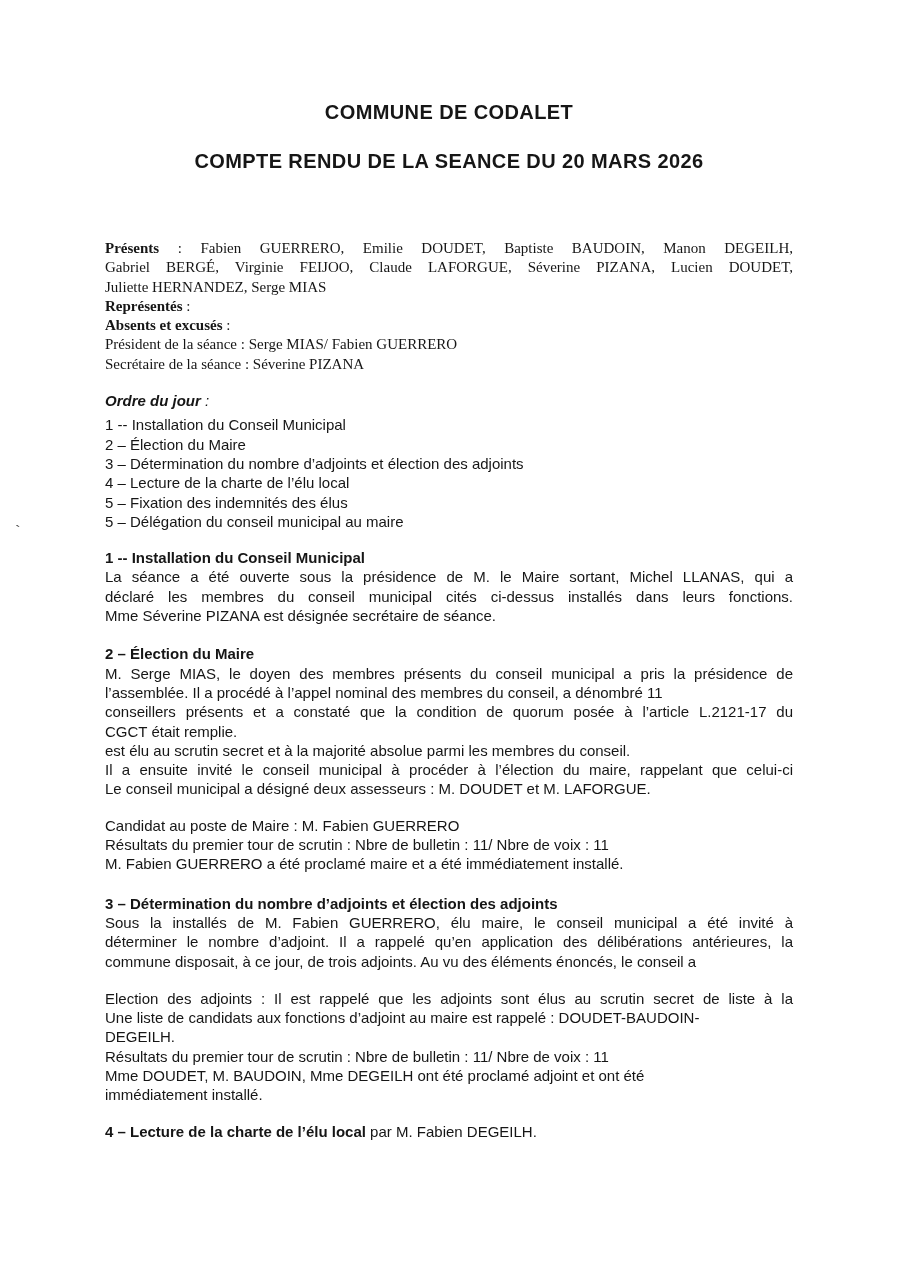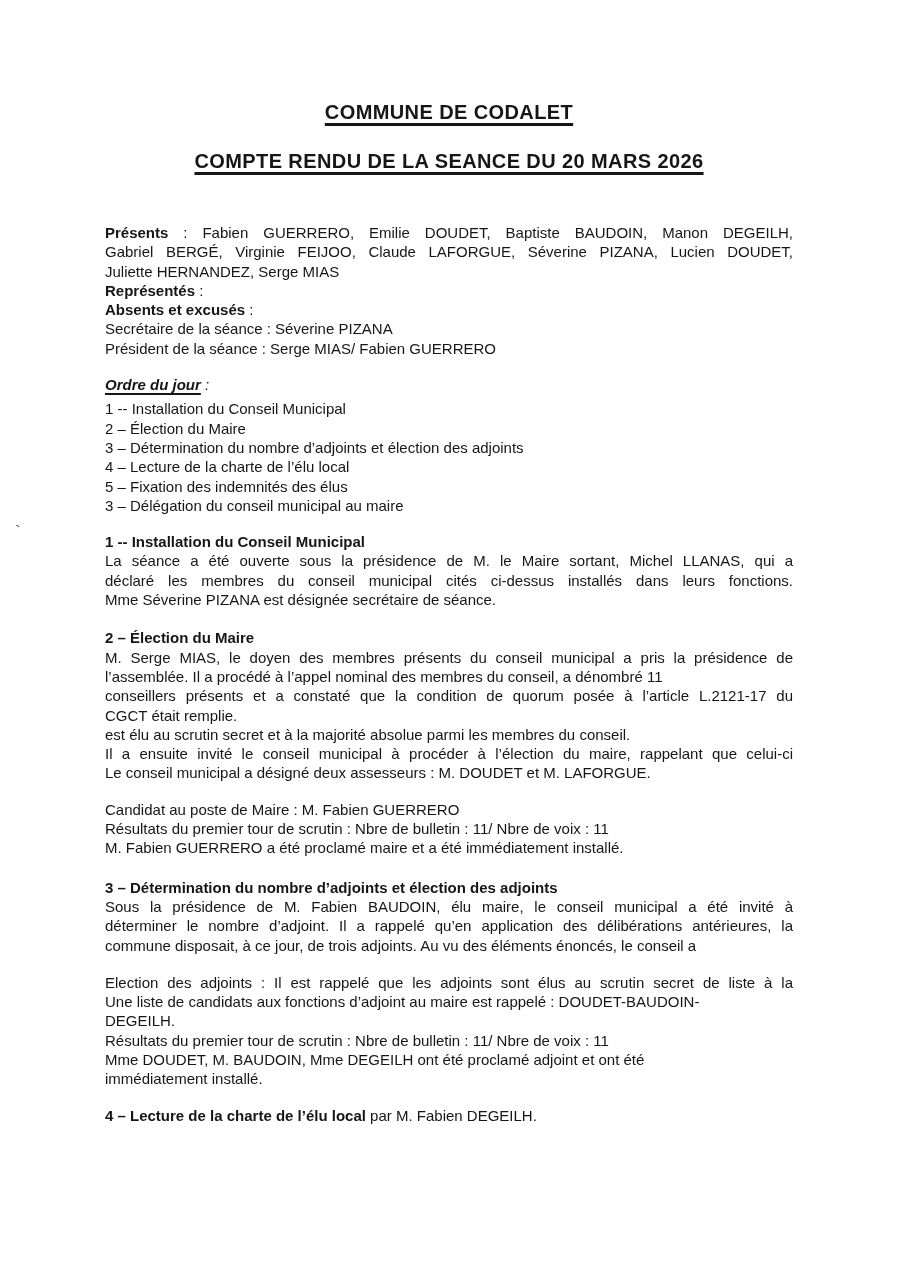--- a/index.html
+++ b/index.html
@@ -18,40 +18,38 @@
   }
   .doc-title {
     margin: 0;
     text-align: center;
     font-weight: bold;
     font-size: 20px;
     line-height: 24px;
     letter-spacing: 0.4px;
   }
   .doc-title .u {
-    text-decoration: underline;
     text-decoration-thickness: 2.5px;
     text-underline-offset: 4px;
   }
   .title2 { margin-top: 25px; }
   .block { margin-top: 17px; }
-  .block-attendance { margin-top: 50px; }
+  .block-attendance { margin-top: 66px; font-family: Liberation Serif, serif; }
   .block-s2 { margin-top: 19px; }
   .block-candidat { }
   .block-s3 { margin-top: 20px; }
   .block-adjoints { margin-top: 18px; }
   .agenda-items { margin-top: 5px; }
   .line { min-height: 19.3px; }
   .b { font-weight: bold; }
   .heading { font-weight: bold; }
   .j { text-align: justify; text-align-last: justify; }
   .agenda-heading-word {
     font-weight: bold;
     font-style: italic;
-    text-decoration: underline;
     text-decoration-thickness: 2px;
     text-underline-offset: 3px;
   }
   .agenda-heading-colon { font-style: italic; }
   .scan-artifact {
     position: absolute;
     left: 16px;
     top: 521px;
     font-size: 15px;
     color: #4a4a4a;
@@ -68,33 +66,33 @@
   <h1 class="doc-title title1"><span class="u">COMMUNE DE CODALET</span></h1>
 
   <h2 class="doc-title title2"><span class="u">COMPTE RENDU DE LA SEANCE DU 20 MARS 2026</span></h2>
 
   <div class="block block-attendance">
     <div class="line j"><span class="b">Présents</span><span> : </span><span>Fabien GUERRERO, Emilie DOUDET, Baptiste BAUDOIN, Manon DEGEILH,</span></div>
     <div class="line j">Gabriel BERGÉ, Virginie FEIJOO, Claude LAFORGUE, Séverine PIZANA, Lucien DOUDET,</div>
     <div class="line">Juliette HERNANDEZ, Serge MIAS</div>
     <div class="line"><span class="b">Représentés</span><span> :</span></div>
     <div class="line"><span class="b">Absents et excusés</span><span> :</span></div>
+    <div class="line">Président de la séance : Serge MIAS/ Fabien GUERRERO</div>
     <div class="line">Secrétaire de la séance : Séverine PIZANA</div>
-    <div class="line">Président de la séance : Serge MIAS/ Fabien GUERRERO</div>
   </div>
 
   <div class="block">
     <div class="line"><span class="agenda-heading-word">Ordre du jour</span><span class="agenda-heading-colon"> :</span></div>
     <div class="agenda-items">
       <div class="line">1 -- Installation du Conseil Municipal</div>
       <div class="line">2 – Élection du Maire</div>
       <div class="line">3 – Détermination du nombre d’adjoints et élection des adjoints</div>
       <div class="line">4 – Lecture de la charte de l’élu local</div>
       <div class="line">5 – Fixation des indemnités des élus</div>
-      <div class="line">3 – Délégation du conseil municipal au maire</div>
+      <div class="line">5 – Délégation du conseil municipal au maire</div>
     </div>
   </div>
 
   <div class="block">
     <div class="line heading">1 -- Installation du Conseil Municipal</div>
     <div class="line j">La séance a été ouverte sous la présidence de M. le Maire sortant, Michel LLANAS, qui a</div>
     <div class="line j">déclaré les membres du conseil municipal cités ci-dessus installés dans leurs fonctions.</div>
     <div class="line">Mme Séverine PIZANA est désignée secrétaire de séance.</div>
   </div>
 
@@ -110,21 +108,21 @@
   </div>
 
   <div class="block block-candidat">
     <div class="line">Candidat au poste de Maire : M. Fabien GUERRERO</div>
     <div class="line">Résultats du premier tour de scrutin : Nbre de bulletin : 11/ Nbre de voix : 11</div>
     <div class="line">M. Fabien GUERRERO a été proclamé maire et a été immédiatement installé.</div>
   </div>
 
   <div class="block block-s3">
     <div class="line heading">3 – Détermination du nombre d’adjoints et élection des adjoints</div>
-    <div class="line j">Sous la présidence de M. Fabien BAUDOIN, élu maire, le conseil municipal a été invité à</div>
+    <div class="line j">Sous la installés de M. Fabien GUERRERO, élu maire, le conseil municipal a été invité à</div>
     <div class="line j">déterminer le nombre d’adjoint. Il a rappelé qu’en application des délibérations antérieures, la</div>
     <div class="line">commune disposait, à ce jour, de trois adjoints. Au vu des éléments énoncés, le conseil a</div>
   </div>
 
   <div class="block block-adjoints">
     <div class="line j">Election des adjoints : Il est rappelé que les adjoints sont élus au scrutin secret de liste à la</div>
     <div class="line">Une liste de candidats aux fonctions d’adjoint au maire est rappelé : DOUDET-BAUDOIN-</div>
     <div class="line">DEGEILH.</div>
     <div class="line">Résultats du premier tour de scrutin : Nbre de bulletin : 11/ Nbre de voix : 11</div>
     <div class="line">Mme DOUDET, M. BAUDOIN, Mme DEGEILH ont été proclamé adjoint et ont été</div>

